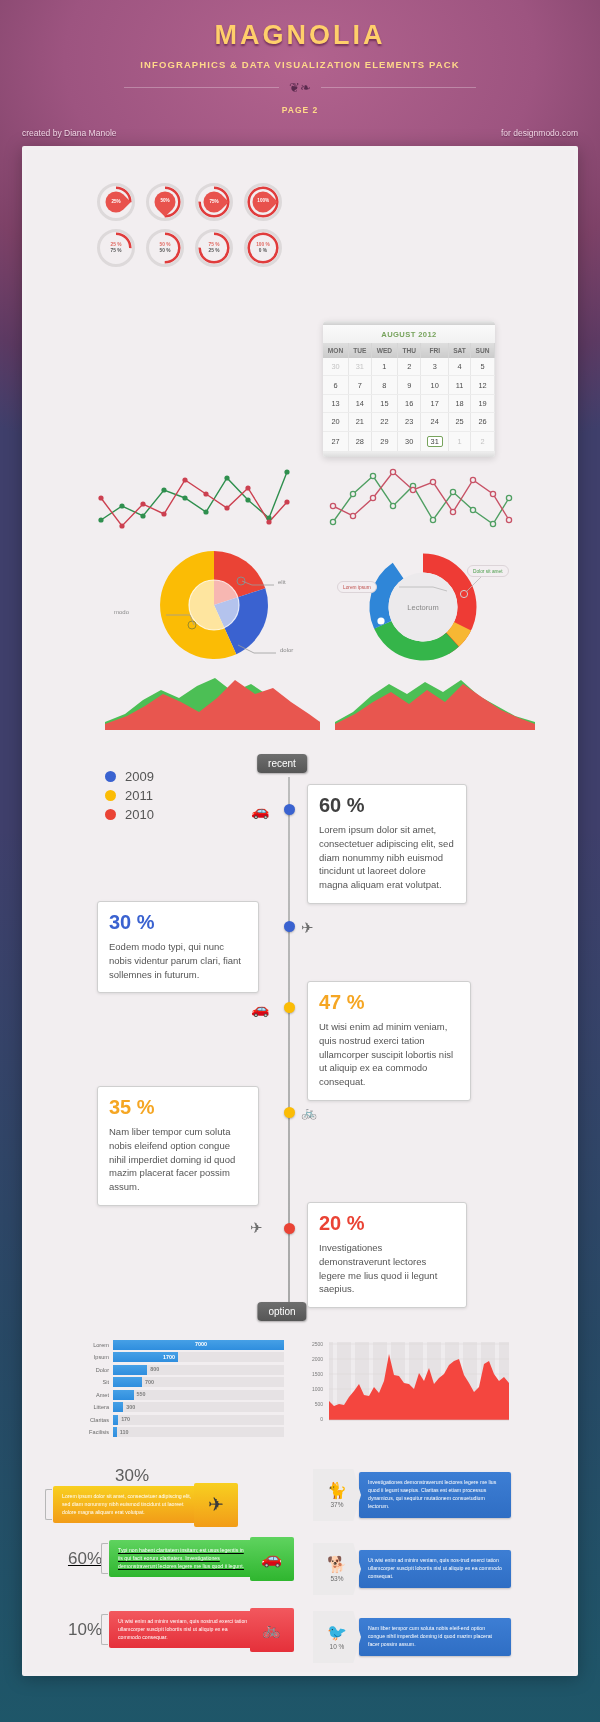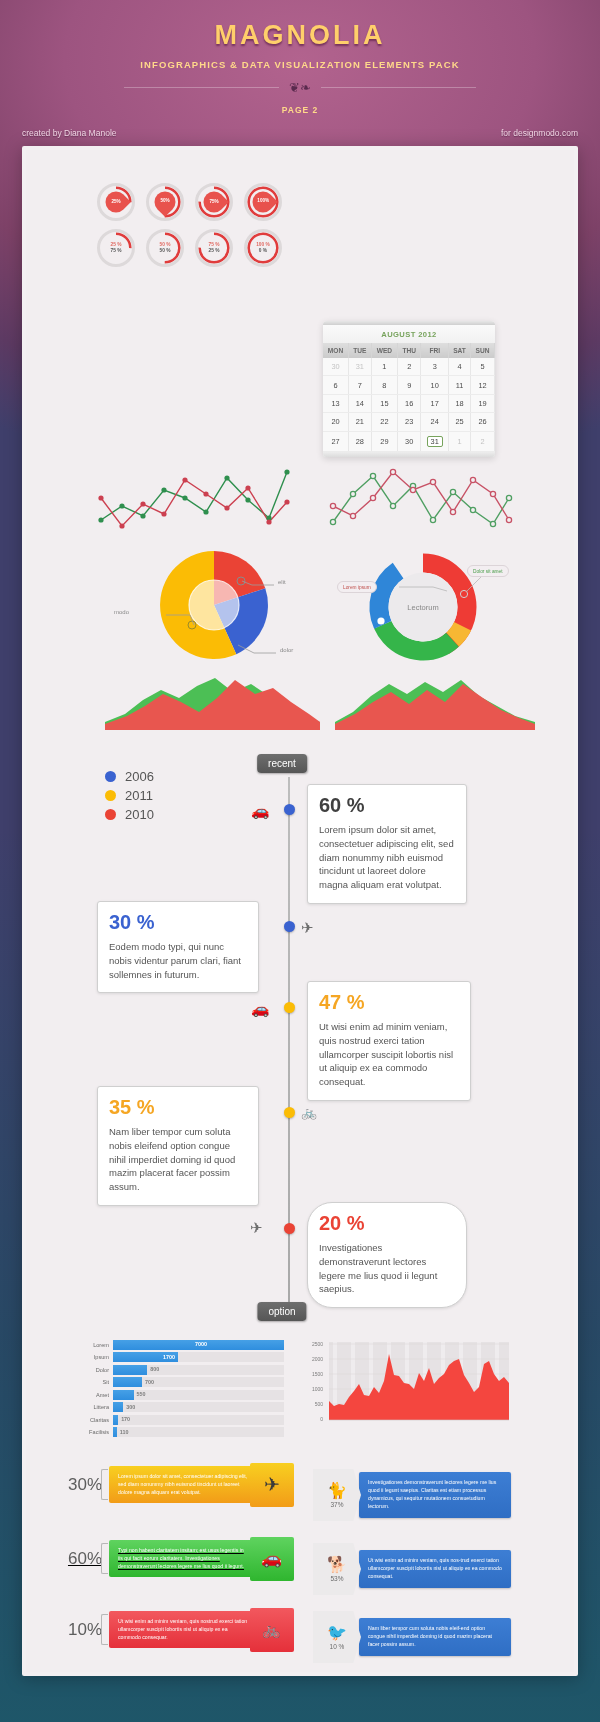--- a/index.html
+++ b/index.html
@@ -419,21 +419,21 @@
       <path d="M0,58 L0,52 L22,44 L40,34 L58,22 L76,30 L94,40 L112,26 L130,8 L150,22 L168,16 L186,30 L204,42 L215,50 L215,58 Z" fill="#e8564f"></path>
     </svg>
     <svg class="mount" style="left:300px; top:513px;" width="200" height="58" viewBox="0 0 200 58">
       <path d="M0,58 L0,50 L18,40 L36,24 L54,12 L72,22 L90,10 L108,20 L126,8 L144,24 L162,34 L180,44 L200,50 L200,58 Z" fill="#4cbf55"></path>
       <path d="M0,58 L0,52 L20,42 L38,30 L56,20 L74,32 L92,18 L110,30 L128,12 L148,26 L166,38 L184,46 L200,52 L200,58 Z" fill="#e8564f"></path>
     </svg>
 
     <div class="legend" style="left:70px; top:610px;">
       <div class="lgi">
         <div class="lgd" style="background:#3a62d0"></div>
-        <div class="lgt">2006</div>
+        <div class="lgt">2009</div>
       </div>
       <div class="lgi">
         <div class="lgd" style="background:#fbbc05"></div>
         <div class="lgt">2011</div>
       </div>
       <div class="lgi">
         <div class="lgd" style="background:#ea4335"></div>
         <div class="lgt">2010</div>
       </div>
     </div>
@@ -466,21 +466,21 @@
 
       <div class="tldot" style="left:248.5px; top:948px; background:#fbbc05;"></div>
       <div class="tlicon" style="left:266px; top:946px; font-size:13px;">🚲</div>
       <div class="card" style="left:62px; top:927px; width:162px;">
         <div class="pct" style="color:#f5a623;">35 %</div>
         <p>Nam liber tempor cum soluta nobis eleifend option congue nihil imperdiet doming id quod mazim placerat facer possim assum.</p>
       </div>
 
       <div class="tldot" style="left:248.5px; top:1064px; background:#ea4335;"></div>
       <div class="tlicon" style="left:215px; top:1060px;">✈</div>
-      <div class="card" style="left:272px; top:1043px; width:160px;border-radius:25px;">
+      <div class="card" style="left:272px; top:1043px; width:160px;">
         <div class="pct" style="color:#ea4335;">20 %</div>
         <p>Investigationes demonstraverunt lectores legere me lius quod ii legunt saepius.</p>
       </div>
     </div>
 
     <div class="barchart" style="left:34px; top:1180px; width:215px;">
       <div class="brow">
         <div class="blab">Lorem</div>
         <div class="btrack">
           <div class="bfill" style="width:100%">
@@ -574,21 +574,21 @@
               <line x1="28" y1="22" x2="208" y2="22"></line>
           <line x1="28" y1="37" x2="208" y2="37"></line>
               <line x1="28" y1="52" x2="208" y2="52"></line>
           <line x1="28" y1="67" x2="208" y2="67"></line>
         </g>
         <path fill="#f4463f" d="M28,83 L28,64 L33,69 L38,67 L43,68 L48,60 L53,54 L58,47 L63,58 L68,59 L73,50 L78,56 L83,44 L88,17 L93,38 L98,39 L103,46 L108,47 L113,52 L118,36 L123,44 L128,31 L133,47 L138,41 L143,37 L148,28 L153,24 L158,22 L163,38 L168,46 L173,55 L178,50 L183,27 L188,24 L193,37 L198,44 L203,40 L208,46 L208,83 Z"></path>
         <line x1="28" y1="83" x2="208" y2="83" stroke="#c9c5c7" stroke-width=".6"></line>
       </svg>
     </div>
 
-    <div class="co" style="left:18px; top:1307px;">
+    <div class="co" style="left:18px; top:1307px;flex-direction:column;">
       <div class="copct">30%</div>
       <div class="cobody">
         <div class="brace"></div>
         <div class="cobox" style="background:linear-gradient(180deg,#f8cf20,#f29c18);">
           <span>Lorem ipsum dolor sit amet, consectetuer adipiscing elit, sed diam nonummy nibh euismod tincidunt ut laoreet dolore magna aliquam erat volutpat.</span>
         </div>
         <div class="cotab" style="background:linear-gradient(180deg,#f8cf20,#f29c18);">✈</div>
       </div>
     </div>
     <div class="co" style="left:18px; top:1381px;text-decoration:underline;">

